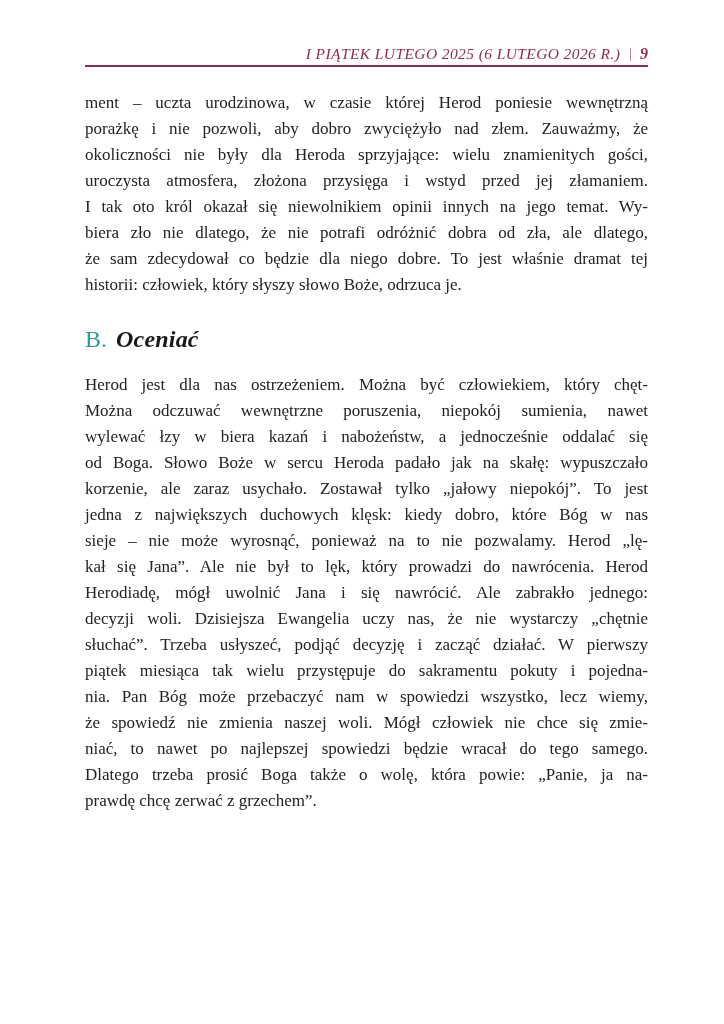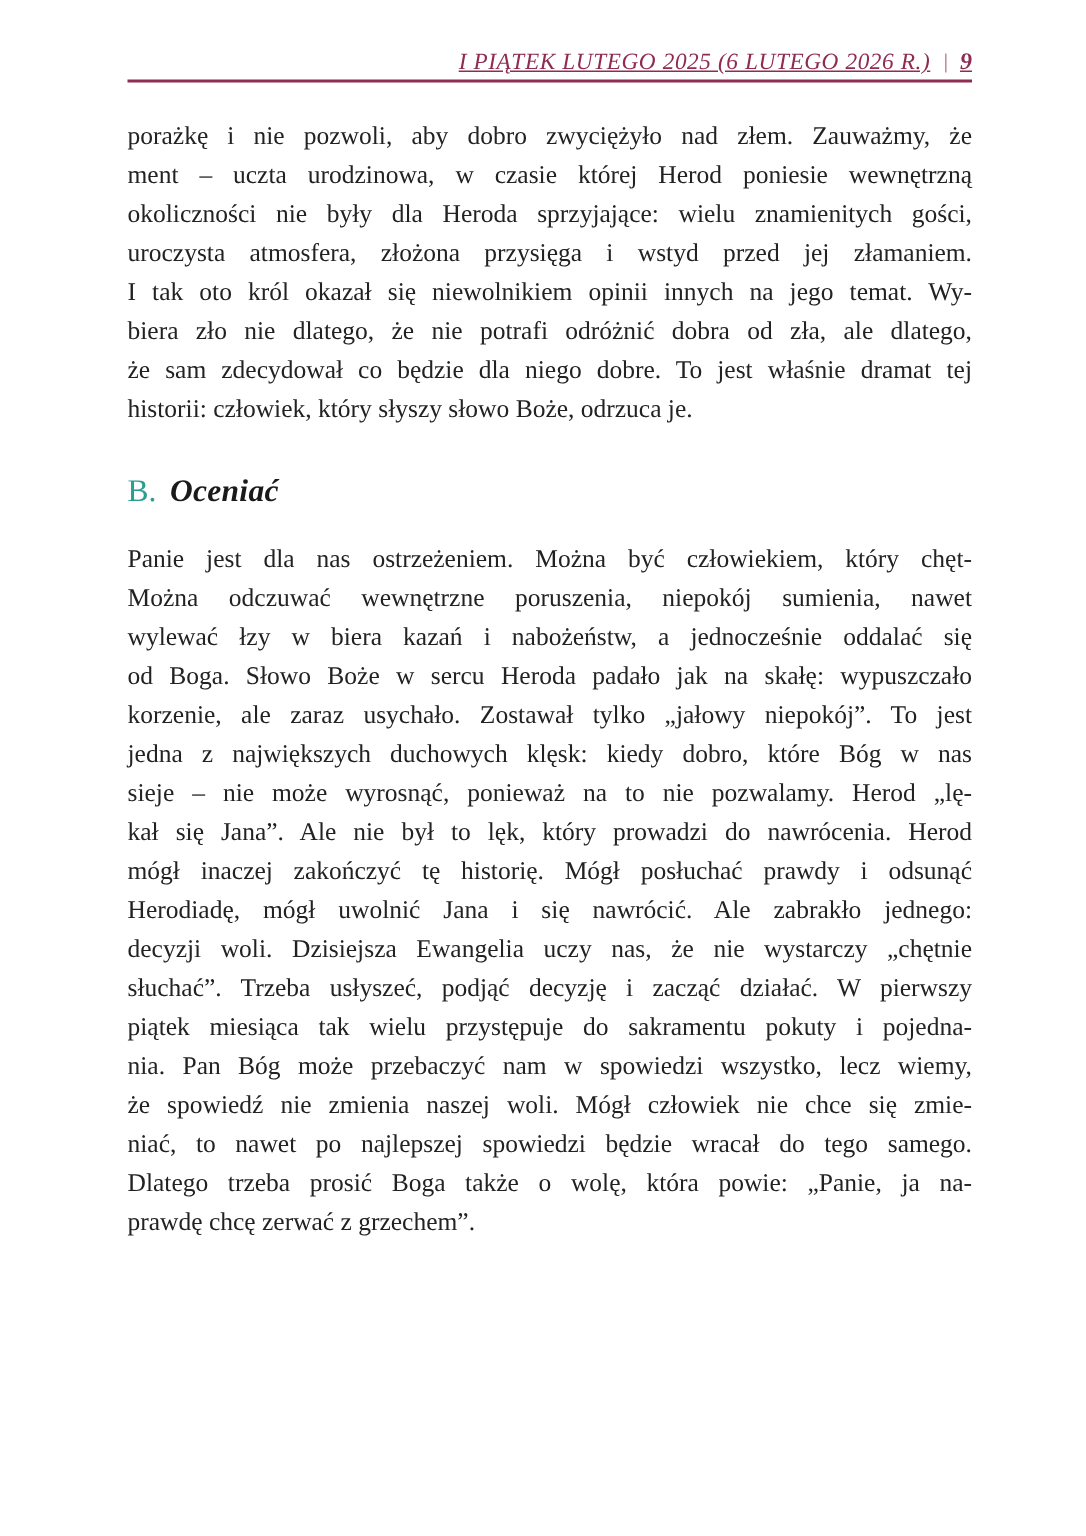--- a/index.html
+++ b/index.html
@@ -16,30 +16,29 @@
     position: relative;
     width: 724px;
     height: 1024px;
     background: var(--background);
     font-family: "Liberation Serif", serif;
     padding-left: 85px;
     padding-right: 76px;
     overflow: hidden;
   }
   .header-row {
-    padding-top: 33px;
+    padding-top: 45px;
     display: flex;
     justify-content: flex-end;
     align-items: flex-end;
     color: var(--header-accent);
     font-style: italic;
     font-size: 15.5px;
     line-height: 17px;
     white-space: nowrap;
-    text-decoration: underline;
   }
   .running-title { letter-spacing: 0.4px; }
   .header-sep {
     margin: 0 8px 0 9px;
     font-style: normal;
     font-size: 14px;
     opacity: 0.8;
   }
   .page-number {
     font-weight: bold;
@@ -57,21 +56,21 @@
   }
   .para .line {
     text-align: justify;
     text-align-last: justify;
     hyphens: none;
   }
   .para .line:last-child { text-align-last: left; font-family: Liberation Serif, serif; }
   .intro-para { margin-top: 23px; }
   .section-heading {
     margin: 28px 0 0 0;
-    font-size: 21px;
+    font-size: 24px;
     line-height: 26px;
     font-weight: normal;
   }
   .section-letter {
     color: var(--section-letter-accent);
     margin-right: 9px;
   }
   .section-title {
     font-weight: bold;
     font-style: italic;
@@ -87,44 +86,43 @@
 
   <div class="header-row">
     <span class="running-title">I PIĄTEK LUTEGO 2025 (6 LUTEGO 2026 R.)</span>
     <span class="header-sep">|</span>
     <span class="page-number">9</span>
   </div>
 
   <div class="rule"></div>
 
   <div class="para intro-para">
+      <div class="line">ment – uczta urodzinowa, w czasie której Herod poniesie wewnętrzną</div>
       <div class="line">porażkę i nie pozwoli, aby dobro zwyciężyło nad złem. Zauważmy, że</div>
-      <div class="line">ment – uczta urodzinowa, w czasie której Herod poniesie wewnętrzną</div>
       <div class="line">okoliczności nie były dla Heroda sprzyjające: wielu znamienitych gości,</div>
       <div class="line">uroczysta atmosfera, złożona przysięga i wstyd przed jej złamaniem.</div>
       <div class="line">I tak oto król okazał się niewolnikiem opinii innych na jego temat. Wy-</div>
       <div class="line">biera zło nie dlatego, że nie potrafi odróżnić dobra od zła, ale dlatego,</div>
       <div class="line">że sam zdecydował co będzie dla niego dobre. To jest właśnie dramat tej</div>
       <div class="line">historii: człowiek, który słyszy słowo Boże, odrzuca je.</div>
     </div>
 
   <h2 class="section-heading">
     <span class="section-letter">B.</span><span class="section-title">Oceniać</span>
   </h2>
 
   <div class="para body-para">
-      <div class="line">Panie jest dla nas ostrzeżeniem. Można być człowiekiem, który chęt-</div>
+      <div class="line">Herod jest dla nas ostrzeżeniem. Można być człowiekiem, który chęt-</div>
       <div class="line">Można odczuwać wewnętrzne poruszenia, niepokój sumienia, nawet</div>
       <div class="line">wylewać łzy w biera kazań i nabożeństw, a jednocześnie oddalać się</div>
       <div class="line">od Boga. Słowo Boże w sercu Heroda padało jak na skałę: wypuszczało</div>
       <div class="line">korzenie, ale zaraz usychało. Zostawał tylko „jałowy niepokój”. To jest</div>
       <div class="line">jedna z największych duchowych klęsk: kiedy dobro, które Bóg w nas</div>
       <div class="line">sieje – nie może wyrosnąć, ponieważ na to nie pozwalamy. Herod „lę-</div>
       <div class="line">kał się Jana”. Ale nie był to lęk, który prowadzi do nawrócenia. Herod</div>
-      <div class="line">mógł inaczej zakończyć tę historię. Mógł posłuchać prawdy i odsunąć</div>
       <div class="line">Herodiadę, mógł uwolnić Jana i się nawrócić. Ale zabrakło jednego:</div>
       <div class="line">decyzji woli. Dzisiejsza Ewangelia uczy nas, że nie wystarczy „chętnie</div>
       <div class="line">słuchać”. Trzeba usłyszeć, podjąć decyzję i zacząć działać. W pierwszy</div>
       <div class="line">piątek miesiąca tak wielu przystępuje do sakramentu pokuty i pojedna-</div>
       <div class="line">nia. Pan Bóg może przebaczyć nam w spowiedzi wszystko, lecz wiemy,</div>
       <div class="line">że spowiedź nie zmienia naszej woli. Mógł człowiek nie chce się zmie-</div>
       <div class="line">niać, to nawet po najlepszej spowiedzi będzie wracał do tego samego.</div>
       <div class="line">Dlatego trzeba prosić Boga także o wolę, która powie: „Panie, ja na-</div>
       <div class="line">prawdę chcę zerwać z grzechem”.</div>
     </div>

